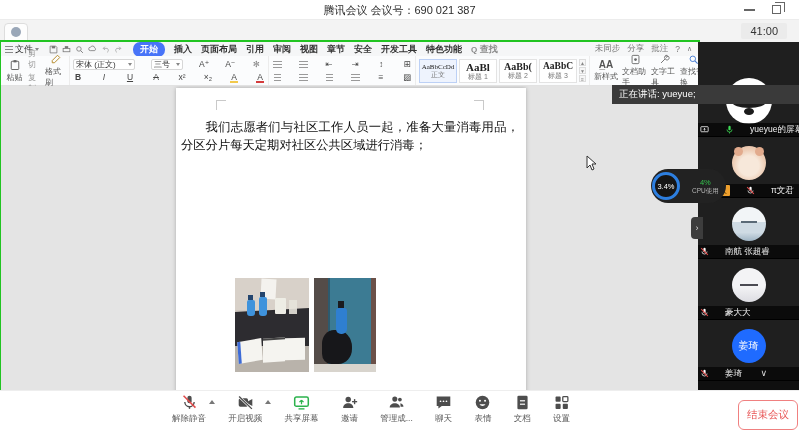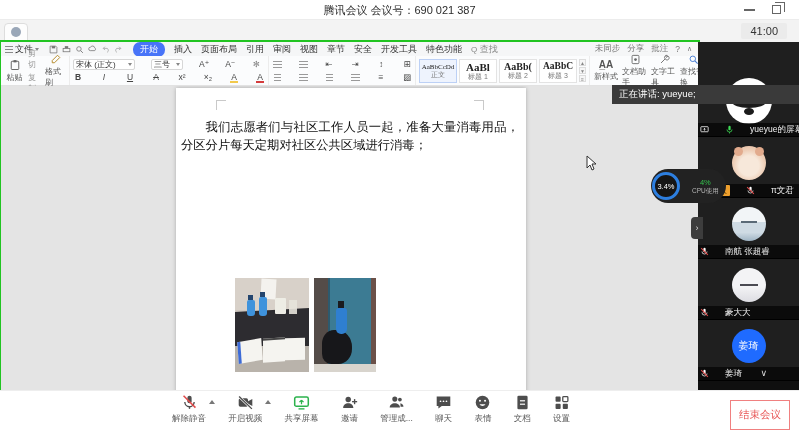--- a/index.html
+++ b/index.html
@@ -22,21 +22,21 @@
 
   
   .wps { position:absolute; left:1px; top:42px; width:697px; height:349px; background:#fbfcfd; outline:2px solid #21c421; }
 
   .menu-row { position:absolute; left:0; top:0; width:100%; height:14px; background:#f5f6f7; display:flex; align-items:center; font-size:9px; color:#444; white-space:nowrap; }
   .file-btn { display:flex; align-items:center; gap:2px; padding:0 4px; color:#333; }
   .hamb { width:8px; height:7px; background:repeating-linear-gradient(#8a8a8a 0 1px, transparent 1px 3px); }
   .qicons { display:flex; gap:4px; margin:0 6px; align-items:center; }
   .qicons svg { width:9px; height:9px; display:block; }
   .tabs { display:flex; gap:9px; align-items:center; margin-left:4px; }
-  .tab { color:#333; cursor:pointer; }
+  .tab { color:#333; cursor:pointer;font-weight:bold; }
   .tab.active { background:#4874f8; color:#fff; border-radius:7px; padding:1px 7px; }
   .menu-right { margin-left:auto; display:flex; gap:7px; align-items:center; padding-right:6px; color:#777; font-size:8.5px; }
   .caret { display:inline-block; width:0; height:0; border-left:2.5px solid transparent; border-right:2.5px solid transparent; border-top:3px solid #888; }
 
   
   .ribbon { position:absolute; left:0; top:14px; width:100%; height:30px; background:#fbfcfd; border-bottom:1px solid #e2e2e2; display:flex; align-items:stretch; font-size:8px; color:#555; }
   .rgroup { display:flex; align-items:center; gap:3px; padding:1px 3px; border-right:1px solid #ececec; }
   .bigbtn { display:flex; flex-direction:column; align-items:center; justify-content:center; gap:1px; width:24px; }
   .bigbtn svg { width:12px; height:12px; }
   .minicol { display:flex; flex-direction:column; gap:2px; color:#9a9a9a; }
@@ -123,21 +123,21 @@
   
   .cursor { position:absolute; left:586px; top:155px; z-index:40; }
 
   
   .bottombar { position:absolute; left:0; top:390px; width:799px; height:40px; background:#fff; border-top:1px solid #eee; }
   .tb-items { position:absolute; left:172px; top:3px; width:398px; display:flex; justify-content:space-between; }
   .tb-item { display:flex; flex-direction:column; align-items:center; gap:2px; cursor:pointer; position:relative; color:#4d4d4d; }
   .tb-item svg { width:17px; height:17px; display:block; }
   .tb-label { font-size:8.5px; color:#5a5a5a; white-space:nowrap; }
   .tb-arrow { position:absolute; right:-9px; top:6px; width:0; height:0; border-left:3.5px solid transparent; border-right:3.5px solid transparent; border-bottom:4.5px solid #777; cursor:pointer; }
-  .end-btn { position:absolute; right:9px; top:9px; width:60px; height:30px; border:1px solid #f08080; border-radius:0; background:#fff; color:#e85454; font-size:10.5px; display:flex; align-items:center; justify-content:center; cursor:pointer; }
+  .end-btn { position:absolute; right:1px; top:9px; width:60px; height:30px; border:1px solid #f08080; border-radius:6px; background:#fff; color:#e85454; font-size:10.5px; display:flex; align-items:center; justify-content:center; cursor:pointer; }
 </style>
 </head>
 <body>
 
 <div class="stage">
 
   <div class="titlebar">
     <div class="title">腾讯会议 会议号：690 021 387</div>
     <div class="win-min"></div>
     <div class="win-restore"></div>

